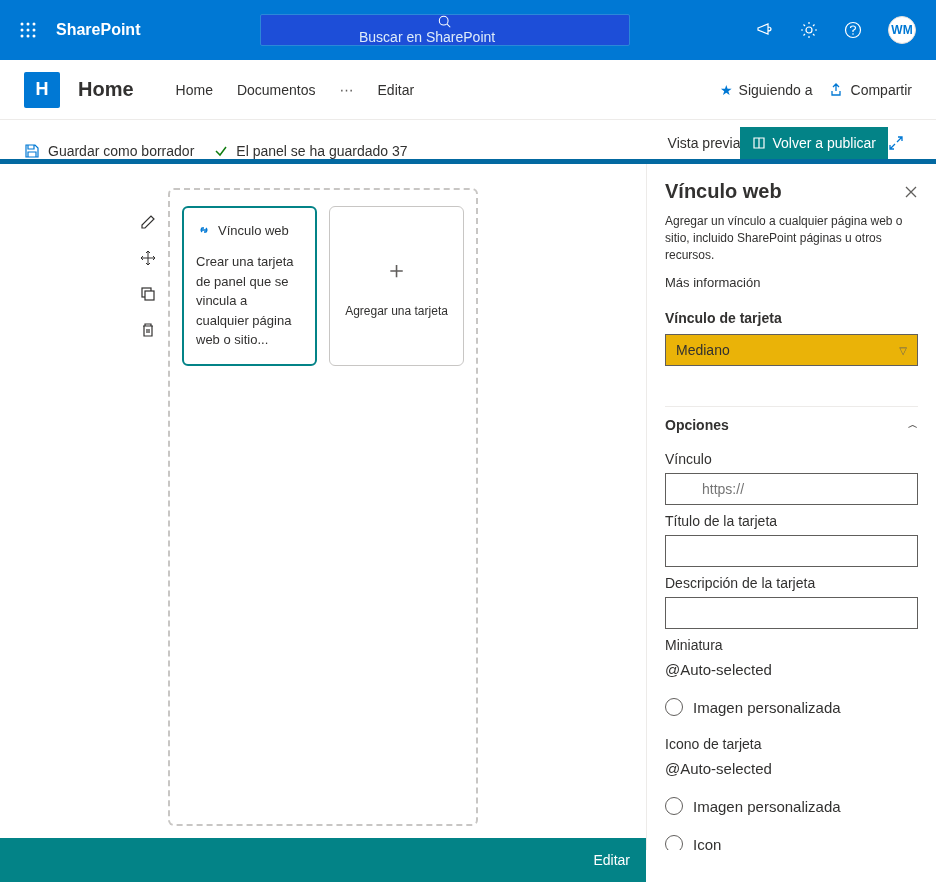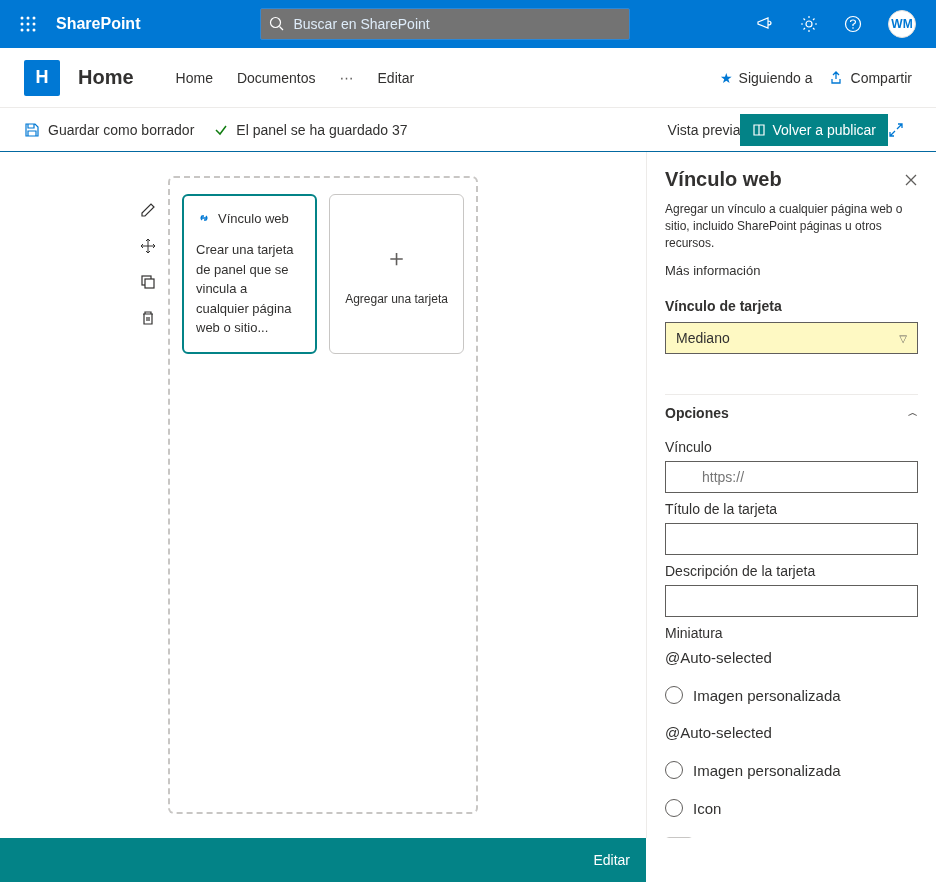--- a/index.html
+++ b/index.html
@@ -1,43 +1,43 @@
 <!DOCTYPE html>
 <html><head>
 <meta charset="utf-8">
 <style>
   * { box-sizing: border-box; margin: 0; padding: 0; }
   body { font-family: "Segoe UI", -apple-system, sans-serif; font-size: 14px; color: #323130; width: 936px; height: 882px; overflow: hidden; background: #fff; }
   
   
-  .suite-bar { height: 48px; background: #0078d4; display: flex; align-items: center; padding: 0 8px 0 4px; color: #fff; }
+  .suite-bar { height: 60px; background: #0078d4; display: flex; align-items: center; padding: 0 8px 0 4px; color: #fff; }
   .waffle { width: 48px; height: 48px; display: flex; align-items: center; justify-content: center; cursor: pointer; }
   .brand { font-size: 16px; font-weight: 600; margin-left: 4px; }
   .search-wrap { flex: 1; display: flex; justify-content: flex-start; margin-left: 120px; }
-  .search-box { background: #737373; border: 1px solid #2b88d8; border-radius: 2px; height: 32px; width: 370px; display: flex; align-items: center; padding: 0 8px; color: #fff; }
+  .search-box { background: #1d4ed8; border: 1px solid #2b88d8; border-radius: 2px; height: 32px; width: 370px; display: flex; align-items: center; padding: 0 8px; color: #fff; flex-direction: column; }
   .search-box input { background: transparent; border: none; outline: none; color: #fff; flex: 1; margin-left: 8px; font-size: 14px; }
   .search-box input::placeholder { color: #deecf9; }
   .suite-right { display: flex; align-items: center; gap: 4px; margin-left: auto; }
   .suite-ic { width: 40px; height: 48px; display: flex; align-items: center; justify-content: flex-start; cursor: pointer; }
   .avatar { width: 28px; height: 28px; border-radius: 50%; background: #fff; color: #0078d4; display: flex; align-items: center; justify-content: center; font-size: 12px; font-weight: 600; border: 1px solid #e1dfdd; }
 
   
   .site-header { height: 60px; display: flex; align-items: center; padding: 0 24px; border-bottom: 1px solid #edebe9; gap: 18px; }
   .site-logo { width: 36px; height: 36px; background: #0078d4; color: #fff; display: flex; align-items: center; justify-content: center; font-weight: 600; font-size: 18px; border-radius: 2px; }
   .site-title { font-size: 20px; font-weight: 600; margin-right: 24px; }
   .nav { display: flex; align-items: center; gap: 24px; font-size: 14px; }
   .nav span { cursor: pointer; color: #323130; }
   .nav .ellipsis { color: #605e5c; }
   .hdr-actions { display: flex; align-items: center; gap: 16px; margin-left: auto; }
   .hdr-act { display: flex; align-items: center; gap: 6px; cursor: pointer; color: #323130; font-size: 14px; }
   .star { color: #0078d4; font-size: 14px; }
   .share-ic { color: #0078d4; font-size: 16px; }
 
   
-  .cmd-bar { height: 44px; display: flex; align-items: center; padding: 0 24px; border-bottom: 1px solid #0369a1; gap: 20px; font-size: 14px; }
+  .cmd-bar { height: 44px; display: flex; align-items: flex-end; padding: 0 24px; border-bottom: 5px solid #0369a1; gap: 20px; font-size: 14px; }
   .cmd-item { display: flex; align-items: center; gap: 8px; cursor: pointer; }
   .cmd-right { margin-left: auto; display: flex; align-items: center; }
   .btn-republish { background: #038387; color: #fff; height: 32px; padding: 0 12px; border: none; display: flex; align-items: center; gap: 6px; cursor: pointer; font-size: 14px; }
   .expand-ic { color: #0078d4; width: 24px; text-align: center; cursor: pointer; }
   .save-ic { color: #0078d4; }
   .check-ic { color: #107c10; }
 
   
   .main-wrap { display: flex; height: calc(100% - 48px - 60px - 44px - 44px); }
   .canvas-area { flex: 1; position: relative; background: #fff; padding: 24px; display: flex; justify-content: center; }
@@ -53,21 +53,21 @@
   .plus-lg { font-size: 24px; color: #605e5c; font-weight: 300; }
 
   
   .panel { width: 290px; border-left: 1px solid #edebe9; overflow-y: auto; padding: 16px 18px; font-size: 14px; }
   .panel-head { display: flex; align-items: center; justify-content: space-between; margin-bottom: 10px; }
   .panel-title { font-size: 20px; font-weight: 600; }
   .panel-close { cursor: pointer; color: #605e5c; font-size: 14px; }
   .panel-desc { font-size: 12px; color: #323130; line-height: 1.4; margin-bottom: 12px; }
   .panel-link { font-size: 13px; color: #323130; margin-bottom: 20px; cursor: pointer; }
   .panel-label { font-size: 14px; font-weight: 600; margin-bottom: 8px; }
-  .panel-select { width: 100%; height: 32px; border: 1px solid #605e5c; padding: 0 30px 0 10px; font-size: 14px; background: #fef9c3; position: relative; display: flex; align-items: center; justify-content: space-between; cursor: pointer; margin-bottom: 12px; }
+  .panel-select { width: 100%; height: 32px; border: 1px solid #605e5c; padding: 0 30px 0 10px; font-size: 14px; background: #eab308; position: relative; display: flex; align-items: center; justify-content: space-between; cursor: pointer; margin-bottom: 12px; }
   .panel-select .chev { color: #605e5c; font-size: 10px; position: absolute; right: 10px; }
   .section-head { display: flex; align-items: center; justify-content: space-between; font-weight: 600; font-size: 14px; padding: 10px 0; cursor: pointer; border-top: 1px solid #edebe9; margin-top: 40px; }
   .section-head .chev { color: #605e5c; font-size: 10px; }
   .field-label { font-size: 14px; margin: 8px 0 6px; }
   .text-input { width: 100%; height: 32px; border: 1px solid #605e5c; padding: 0 10px; font-size: 14px; }
   .text-input.gray { color: #a19f9d; padding-left: 36px; }
   .radio-opt { display: flex; align-items: center; gap: 10px; margin: 20px 0; font-size: 15px; cursor: pointer; }
   .radio-opt .circ { width: 18px; height: 18px; border: 1px solid #605e5c; border-radius: 50%; flex-shrink: 0; }
   .auto-sel { font-size: 15px; margin: 8px 0; }
   .icon-chip { width: 28px; height: 28px; border: 1px solid #c8c6c4; border-radius: 4px; display: flex; align-items: center; justify-content: center; margin-top: 6px; cursor: pointer; }
@@ -268,20 +268,21 @@
     <div class="field-label">Descripción de la tarjeta</div>
     <input class="text-input" type="text" style="">
 
     <div class="field-label">Miniatura</div>
     <div class="auto-sel">@Auto-selected</div>
     <div class="radio-opt">
       <span class="circ"></span>
       <span>Imagen personalizada</span>
     </div>
 
+    <div class="field-label" style="margin-top:12px;">Icono de tarjeta</div>
     <div class="auto-sel">@Auto-selected</div>
     <div class="radio-opt">
       <span class="circ"></span>
       <span>Imagen personalizada</span>
     </div>
     <div class="radio-opt">
       <span class="circ"></span>
       <span>Icon</span>
     </div>
     <div class="icon-chip">

